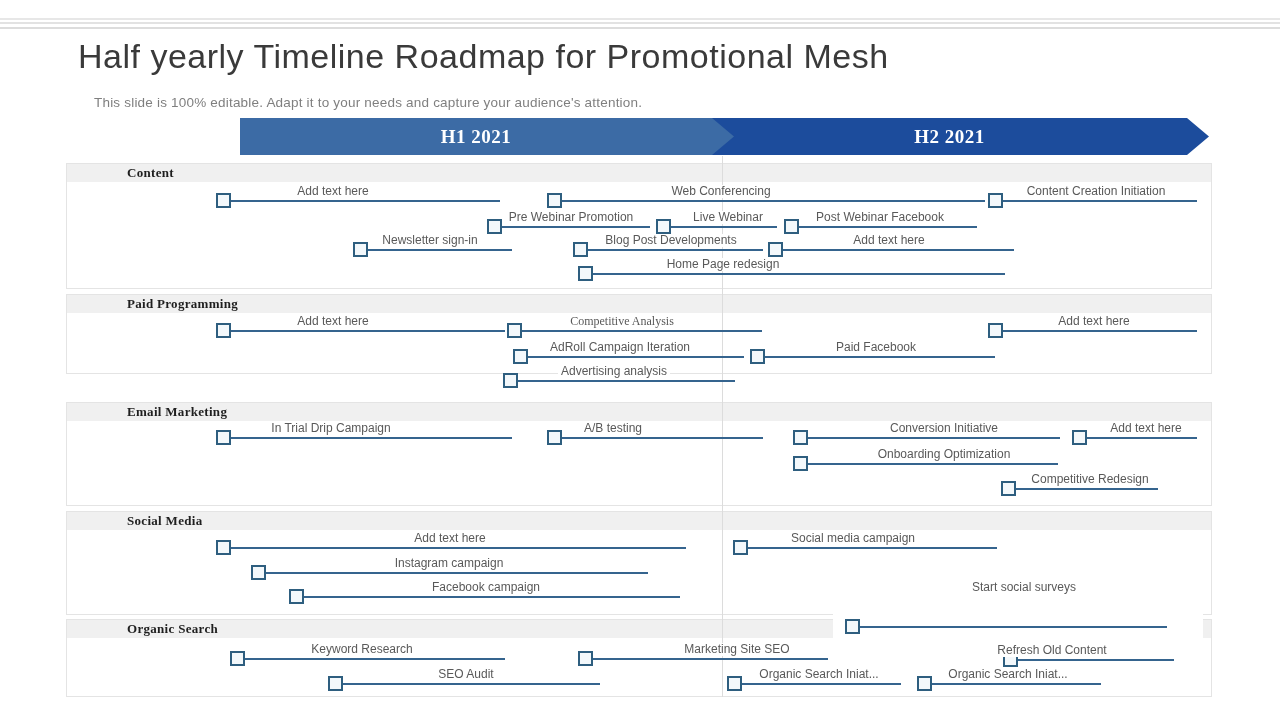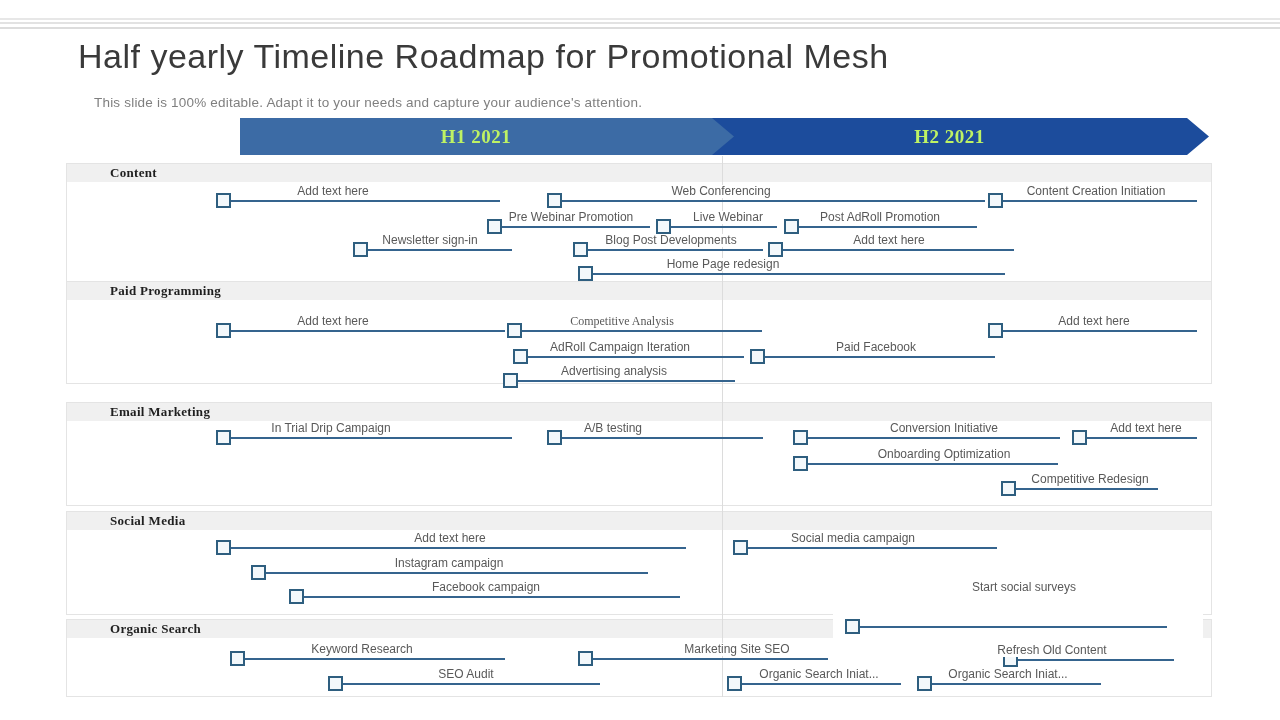--- a/index.html
+++ b/index.html
@@ -18,41 +18,41 @@
     font-size:34px;font-weight:400;color:#3a3a3a;letter-spacing:.5px;white-space:nowrap;
   }
   .subtitle{
     position:absolute;left:78px;top:79px;margin:16px;
     font-size:13.5px;color:#7f7f7f;letter-spacing:.2px;white-space:nowrap;
   }
 
   
   .banner{
     position:absolute;top:118px;height:37px;display:flex;align-items:center;justify-content:center;
-    color:#bef264;font-family:"Liberation Serif",serif;font-weight:bold;font-size:19px;letter-spacing:.5px;
+    color:#ffffff;font-family:"Liberation Serif",serif;font-weight:bold;font-size:19px;letter-spacing:.5px;
     clip-path:polygon(0 0,calc(100% - 22px) 0,100% 50%,calc(100% - 22px) 100%,0 100%);
     padding-right:22px;box-sizing:border-box;
   }
   .banner.b1{left:240px;width:494px;background:var(--c-h1,#3C6BA5);z-index:3;filter:drop-shadow(3px 0 0 #ffffff);}
   .banner.b2{left:712px;width:497px;background:var(--c-h2,#1C4C9C);z-index:2;}
 
   
   .divider{position:absolute;left:722px;top:156px;width:1px;height:541px;background:#dcdcdc;z-index:1;}
 
   
   .section{position:absolute;left:66px;width:1146px;background:#fff;border:1px solid #e4e4e4;box-sizing:border-box;z-index:0;}
   .sec0{top:163px;height:126px;}
-  .sec1{top:281px;height:103px;}
+  .sec1{top:294px;height:80px;}
   .sec2{top:402px;height:104px;}
   .sec3{top:511px;height:104px;}
   .sec4{top:619px;height:78px;}
   .band{
     height:18px;background:var(--c-band,#f0f0f0);
     font-family:"Liberation Serif",serif;font-weight:bold;font-size:13px;color:#1f1f1f;
-    line-height:18px;padding-left:43px;letter-spacing:.3px;
+    line-height:18px;padding-left:60px;letter-spacing:.3px;
   }
 
   
   #items-layer{position:absolute;left:0;top:0;width:1280px;height:720px;z-index:5;pointer-events:none;}
   .item{position:absolute;pointer-events:auto;}
   .item .bk{position:absolute;left:-12px;top:-14px;height:27px;background:#fff;}
   .item .tl{position:absolute;left:14px;top:-1px;height:2px;background:var(--c-line,#35648E);}
   .item .mk{
     position:absolute;left:0;top:-8px;width:11px;height:11px;
     border:2px solid var(--c-marker,#2E5E7F);background:var(--c-markerfill,#F3F8FB);
@@ -116,21 +116,21 @@
       <div class="lb" style="left: 84px;">Pre Webinar Promotion</div>
     </div>
     <div class="item" style="left: 656px; top: 227px;">
       <div class="tl" style="width: 107px;"></div>
       <div class="mk"></div>
       <div class="lb" style="left: 72px;">Live Webinar</div>
     </div>
     <div class="item" style="left: 784px; top: 227px;">
       <div class="tl" style="width: 179px;"></div>
       <div class="mk"></div>
-      <div class="lb" style="left: 96px;">Post AdRoll Promotion</div>
+      <div class="lb" style="left: 96px;">Post Webinar Facebook</div>
     </div>
     <div class="item" style="left: 353px; top: 250px;">
       <div class="tl" style="width: 145px;"></div>
       <div class="mk"></div>
       <div class="lb" style="left: 77px;">Newsletter sign-in</div>
     </div>
     <div class="item" style="left: 573px; top: 250px;">
       <div class="tl" style="width: 176px;"></div>
       <div class="mk"></div>
       <div class="lb" style="left: 98px;">Blog Post Developments</div>

